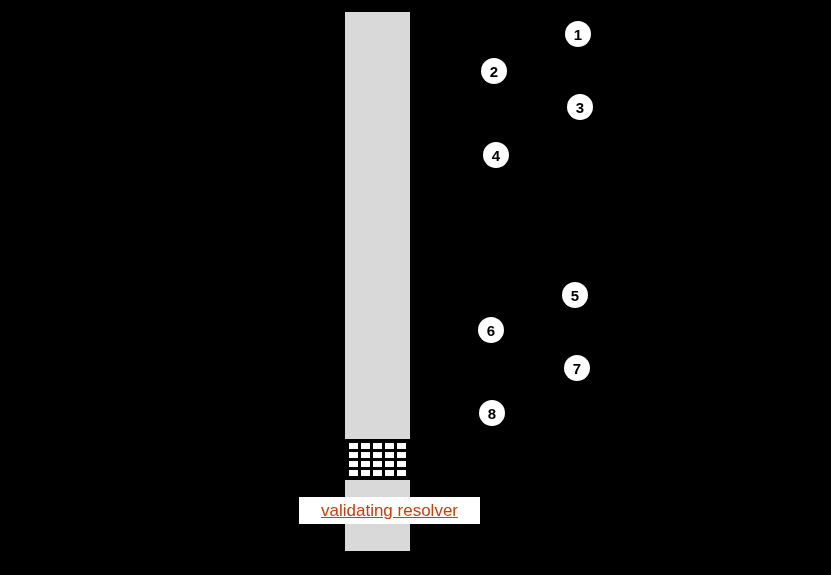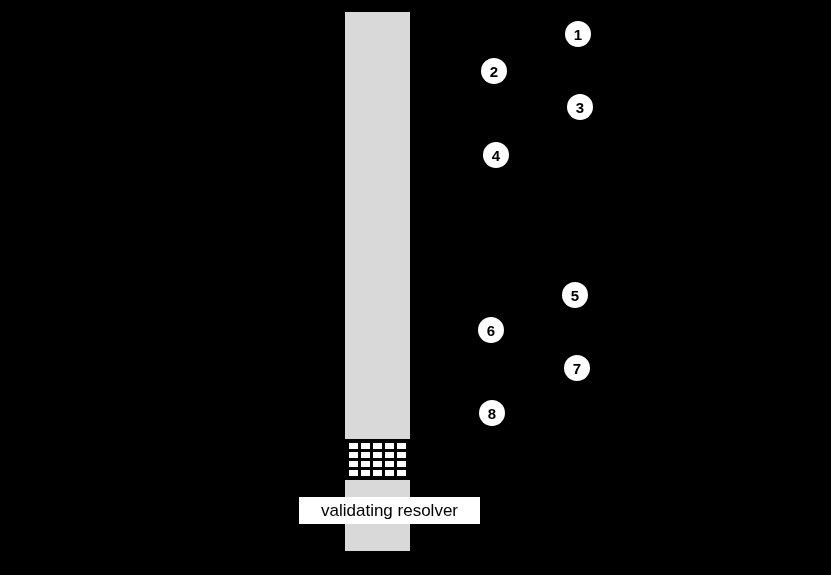--- a/index.html
+++ b/index.html
@@ -46,25 +46,26 @@
   .grid-block .cell {
     background: #ffffff;
   }
   .resolver-label {
     position: absolute;
     left: 299px;
     top: 497px;
     width: 181px;
     height: 27px;
     background: #ffffff;
-    color: #000000;
+    color: #c2410c;
     font-size: 17px;
     line-height: 27px;
     text-align: center;
     white-space: nowrap;
+    text-decoration: underline;
   }
   .step-layer {
     position: absolute;
     inset: 0;
   }
   .step-circle {
     position: absolute;
     width: 26px;
     height: 26px;
     border-radius: 50%;

